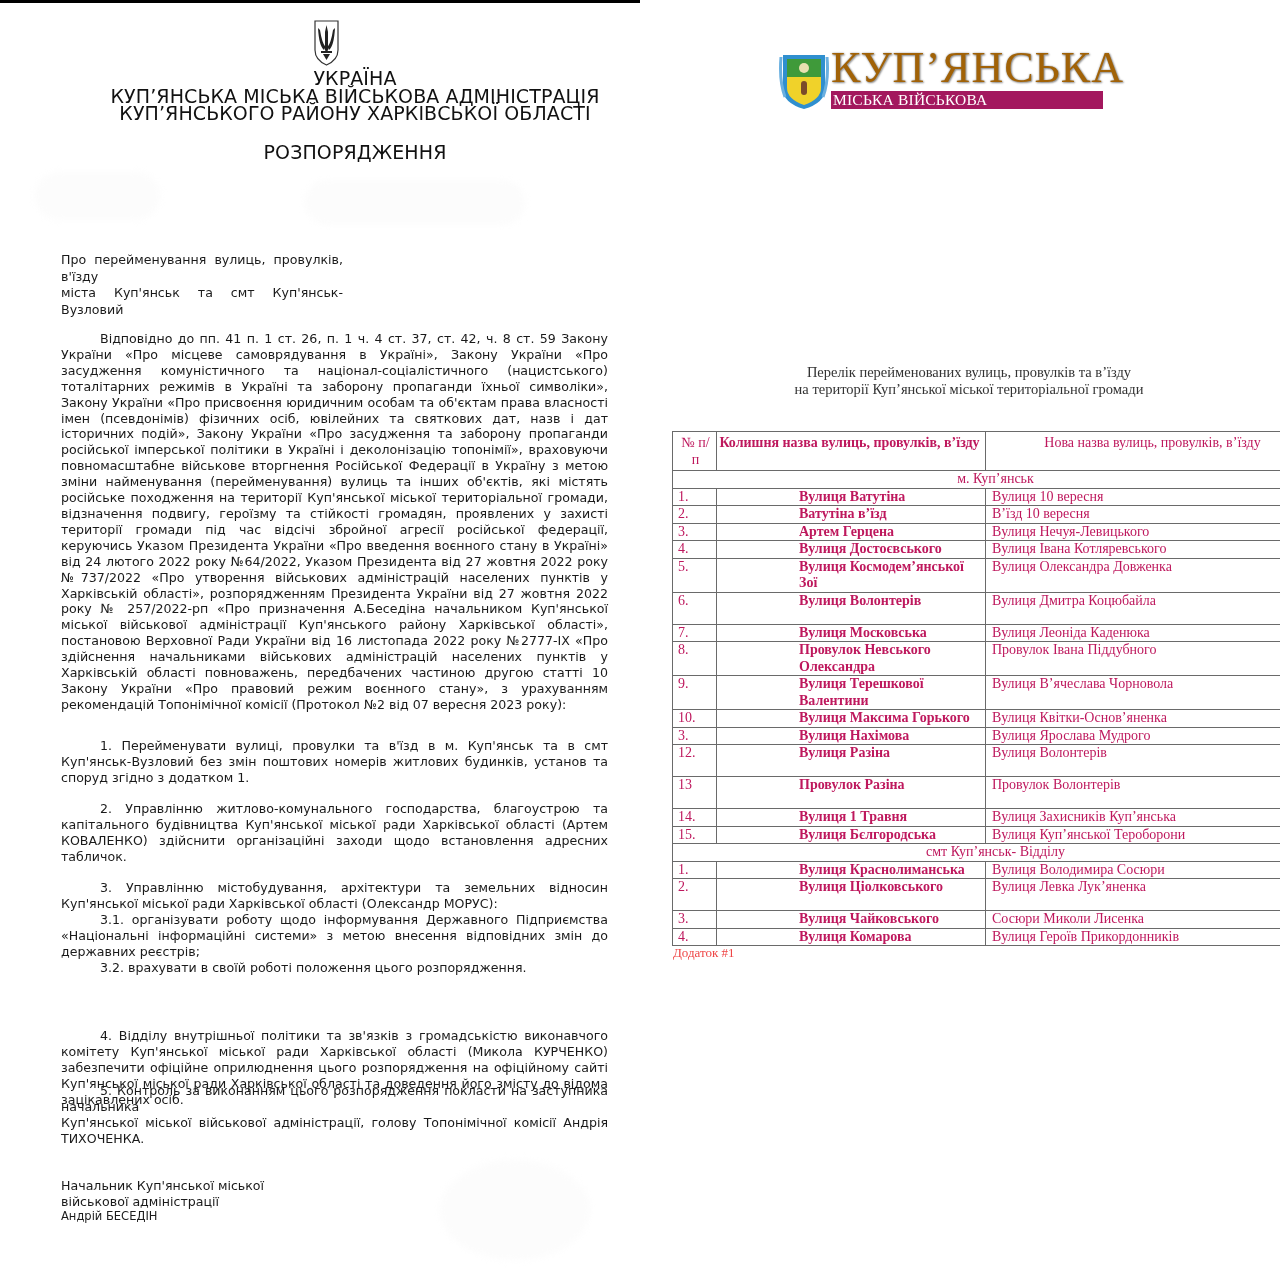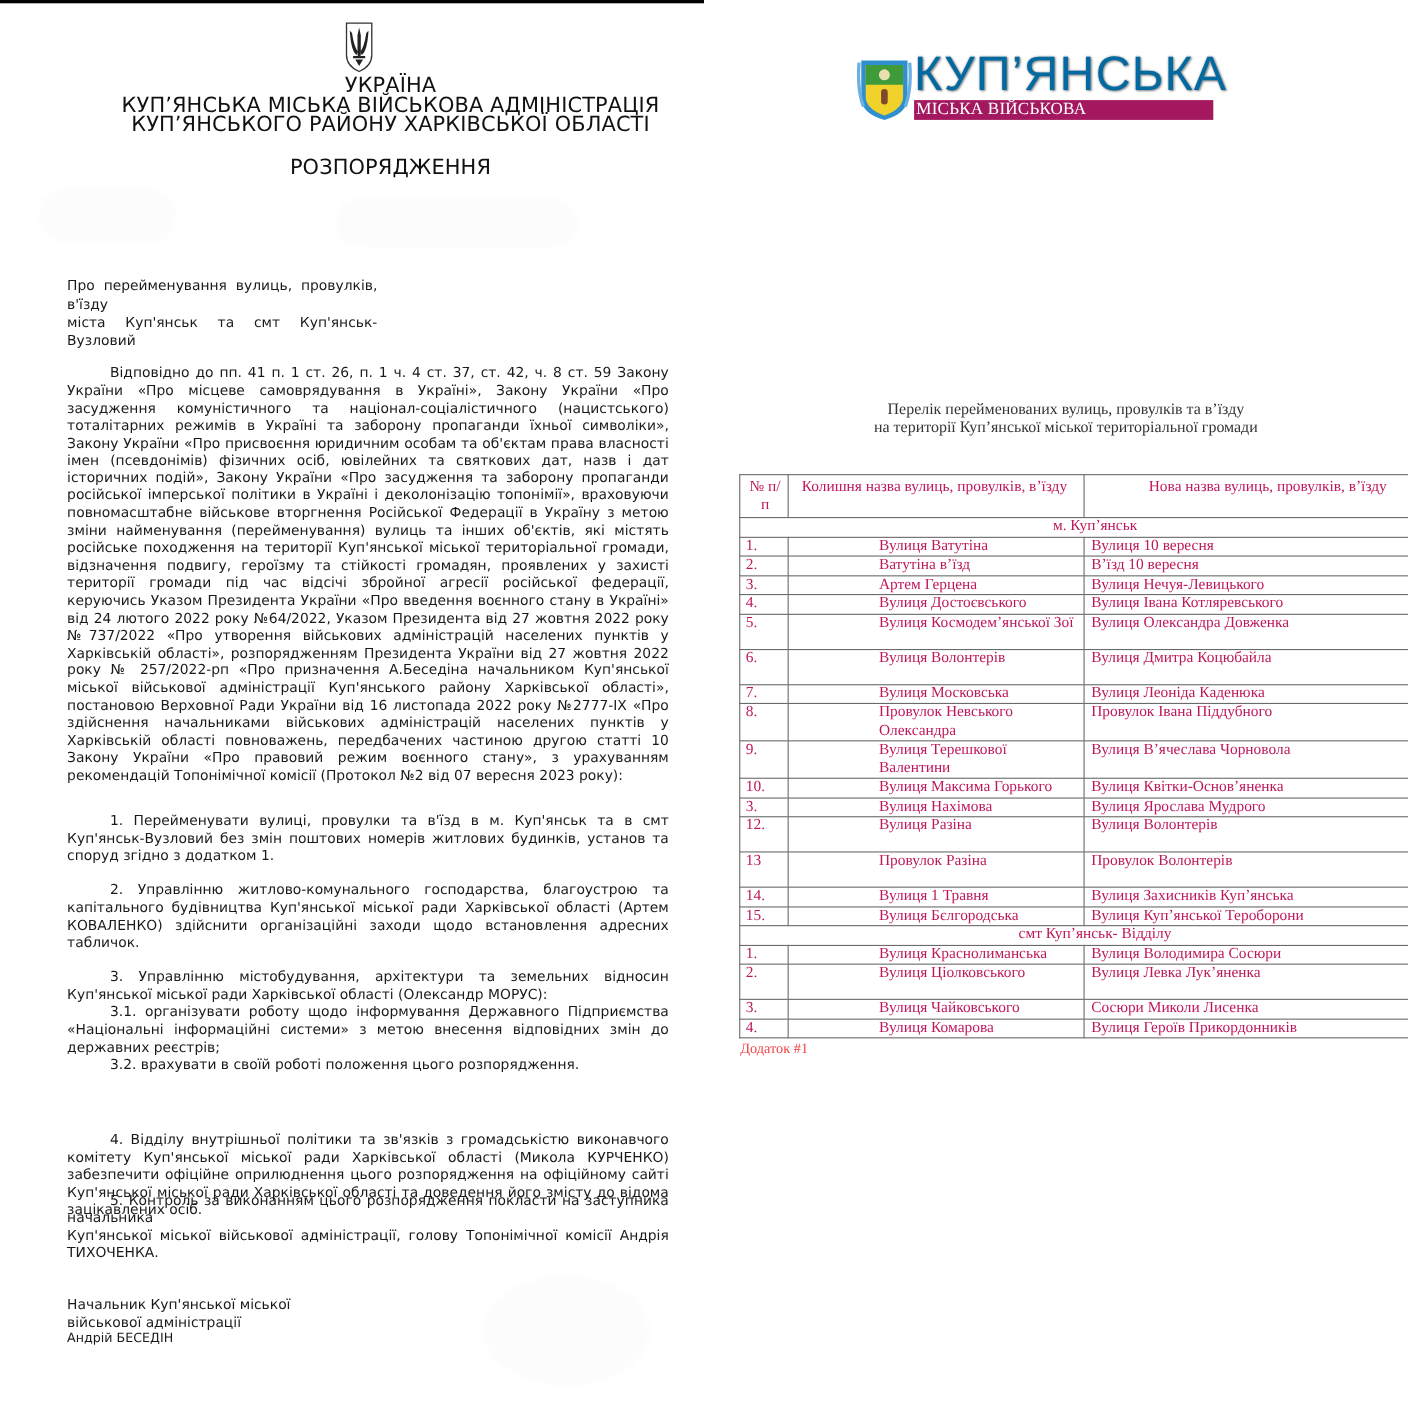--- a/index.html
+++ b/index.html
@@ -27,31 +27,31 @@
   .p3 { top:880px; }
   .p4 { top:990px;margin-top:38px; }
   .p5 { top:1083px; }
   .sig { position:absolute; left:61px; top:1178px; font-size:12.6px; line-height:15.5px; }
   .sig .nm { font-size:11.5px; }
 
   
   .right { position:absolute; left:640px; top:0; width:640px; height:1280px; font-family:"Liberation Serif", "DejaVu Serif", serif; color:#2a2a2a; }
   .logo { position:absolute; left:139px; top:49px; width:330px; height:66px; }
   .crest { position:absolute; left:0; top:2px; width:50px; height:60px; }
-  .logo-big { position:absolute; left:52px; top:-4px; font-size:44px; line-height:46px; color:#0369a1; letter-spacing:1px;
-              text-shadow: 0 0 2px #9a9a9a, 1px 1px 2px #888; font-family:Liberation Sans, sans-serif; }
+  .logo-big { position:absolute; left:52px; top:-4px; font-size:44px; line-height:46px; color:#a16207; letter-spacing:1px;
+              text-shadow: 0 0 2px #9a9a9a, 1px 1px 2px #888; font-family:Liberation Serif, serif; }
   .logo-band { position:absolute; left:52px; top:42px; height:18px; width:272px; background:#a3185e; }
   .logo-small { position:absolute; left:54px; top:42px; font-size:15.5px; line-height:18px; color:#fff; font-family:"Liberation Serif", serif; letter-spacing:0.2px; }
   .ttl { position:absolute; left:0; width:658px; text-align:center; font-size:14.5px; line-height:17px; color:#333; }
   .ttl1 { top:364px; }
   .ttl2 { top:381px; }
   table.tbl { position:absolute; left:32px; top:431px; width:645px; border-collapse:collapse; font-size:14px; color:#be185d; }
   .tbl td { border:1px solid #6a6a6a; padding:0 3px 0 5px; vertical-align:top; line-height:16.5px; }
   .tbl .c1 { width:35px; }
-  .tbl .c2 { width:265px; padding-left:0; }
+  .tbl .c2 { width:265px; padding-left:0;font-weight:bold; }
   .tbl .c2 span { display:inline-block; padding-left:82px; }
   .tbl .c3 { padding-left:6px; }
   .tbl thead td { text-align:center; padding-top:2px; padding-bottom:2px; line-height:17px; }
   .tbl thead .c2 { padding-left:0; }
   .tbl .sec td { text-align:center; }
   .tbl .tall td { height:31px; }
   .tbl .hrow { height:36px; }
   .appx { position:absolute; left:33px; top:945px; font-size:13px; color:#ef4444; }
 </style>
 </head>

